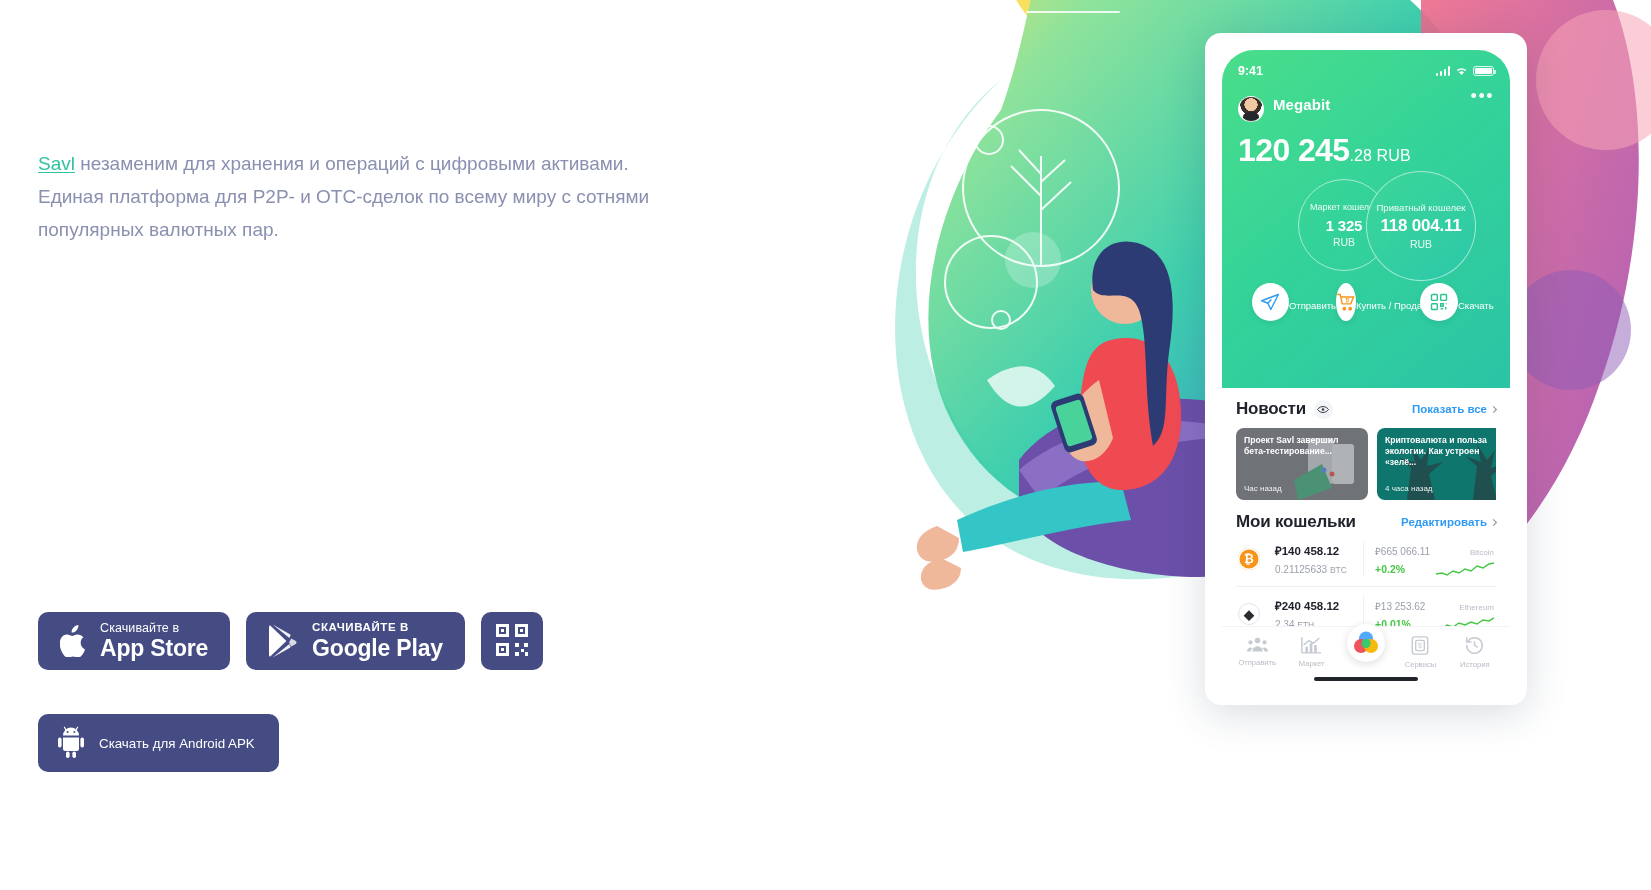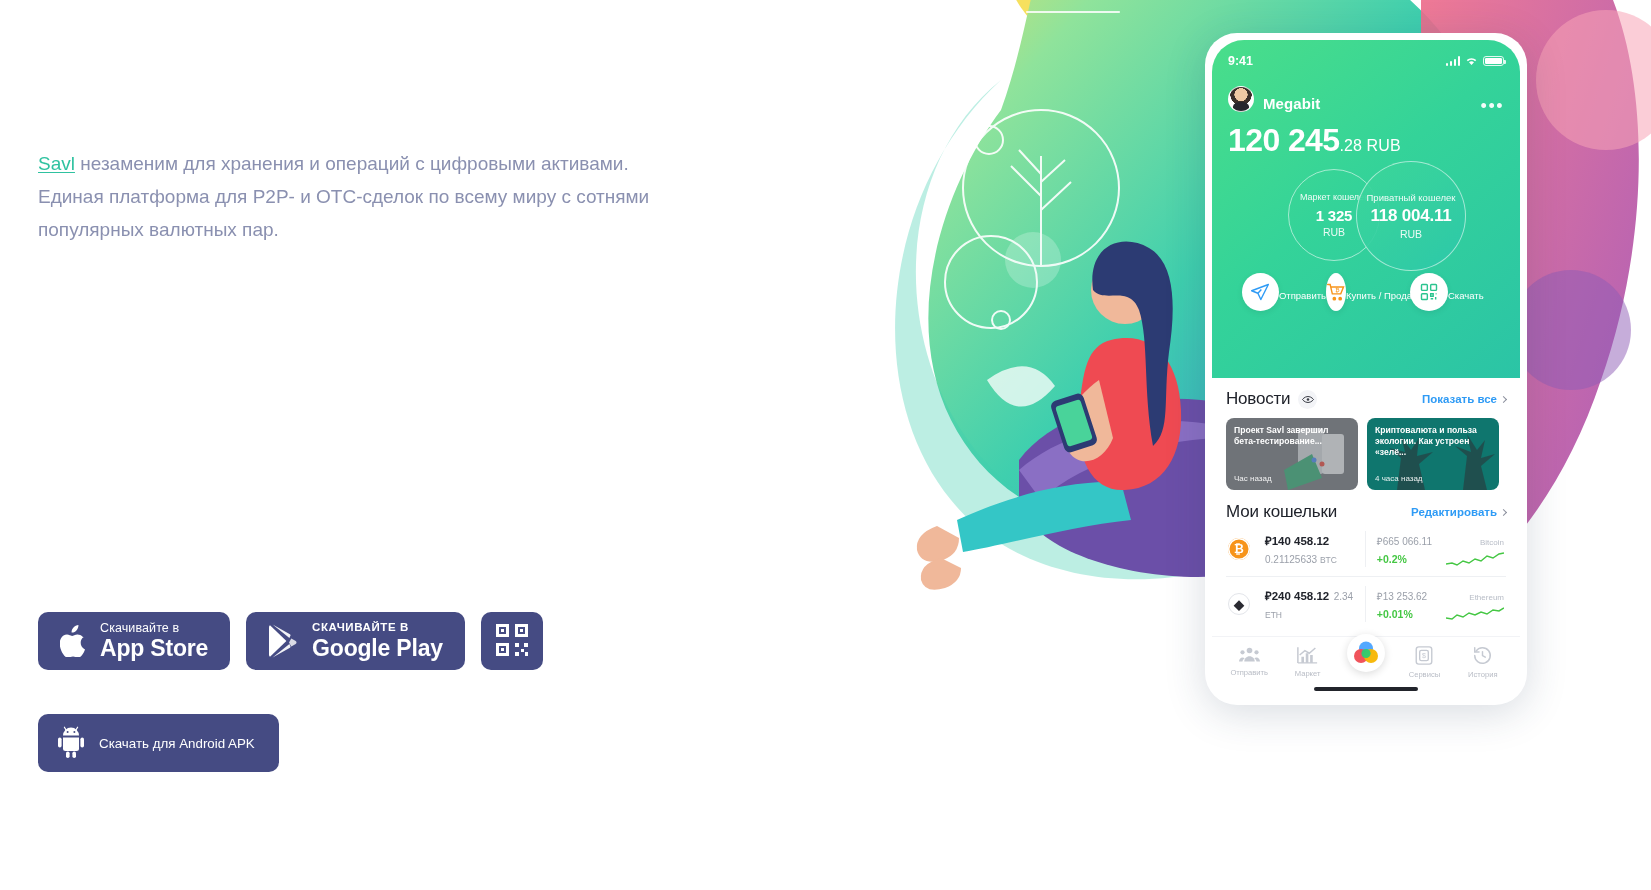--- a/index.html
+++ b/index.html
@@ -90,23 +90,23 @@
     padding: 11px 24px 11px 18px;
     height: 58px; cursor: pointer; border: none; color: #fff;
   }
 
   
   .phone {
     position: absolute;
     left: 1205px; top: 33px;
     width: 322px; height: 672px;
     background: #ffffff;
-    border-radius: 32px;
+    border-radius: 16px;
     box-shadow: 0 8px 40px rgba(40,60,90,.18);
-    padding: 7px;
+    padding: 17px;
   }
   .phone-screen {
     width: 100%; height: 100%;
     border-radius: 32px;
     overflow: hidden;
     background: #fff;
     position: relative;
     display: flex; flex-direction: column;
   }
   .ph-top {
@@ -120,21 +120,21 @@
   .statusbar { display: flex; justify-content: space-between; align-items: center; font-size: 12.5px; font-weight: 600; }
   .sb-right { display: flex; align-items: center; gap: 5px; }
   .bars { display: flex; align-items: flex-end; gap: 1.5px; height: 10px; }
   .bars i { width: 2.5px; background: #fff; border-radius: 1px; display: block; }
   .bars i:nth-child(1){height:3px}.bars i:nth-child(2){height:5px}
   .bars i:nth-child(3){height:7.5px}.bars i:nth-child(4){height:10px}
   .batt { width: 21px; height: 10.5px; border: 1.4px solid rgba(255,255,255,.85); border-radius: 3px; position: relative; }
   .batt::after { content:""; position:absolute; left:1.3px; top:1.3px; bottom:1.3px; right:1.3px; background:#fff; border-radius:1.2px;}
   .batt::before { content:""; position:absolute; right:-3.4px; top:3px; width:2px; height:4.5px; background:rgba(255,255,255,.85); border-radius:0 1px 1px 0;}
 
-  .user-row { display:flex; align-items:flex-end; gap:9px; margin-top: 18px; }
+  .user-row { display:flex; align-items:flex-start; gap:9px; margin-top: 18px; }
   .avatar {
     width: 26px; height: 26px; border-radius: 50%;
     background: radial-gradient(circle at 50% 32%, #f0c9a4 0 32%, #3b2f2a 33% 52%, #ffffff 53% 100%);
     border: 1.5px solid rgba(255,255,255,.8);
     overflow: hidden; position: relative; flex: 0 0 auto;
   }
   .avatar::after{content:"";position:absolute;left:4px;right:4px;bottom:0;height:9px;background:#26262e;border-radius:50% 50% 0 0;}
   .user-name { font-size: 15px; font-weight: 700; letter-spacing:.1px; }
   .dots { margin-left:auto; font-size: 18px; letter-spacing: 1.5px; opacity:.95; line-height:0; padding-bottom:6px;}
 
@@ -162,21 +162,21 @@
   .action { width: 84px; display: flex; flex-direction: row; align-items: center; cursor: pointer; }
   .action .bubble {
     width: 38px; height: 38px; border-radius: 50%; background: #fff;
     display: flex; align-items: center; justify-content: center;
     box-shadow: 0 2px 6px rgba(0,0,0,.08);
   }
   .action .lbl { font-size: 9.5px; margin-top: 6px; color: #fff; white-space: nowrap; }
 
   .ph-body { background: #fff; flex: 1; position: relative; padding: 0 14px; }
   .sec-head { display: flex; align-items: center; margin-top: 11px; }
-  .sec-title { font-size: 17px; font-weight: 400; color: #20232b; letter-spacing:-.2px;}
+  .sec-title { font-size: 17px; font-weight: 700; color: #20232b; letter-spacing:-.2px;}
   .eye {
     width: 19px; height: 19px; border-radius: 50%; background: #f3f4f7;
     margin-left: 8px; display: flex; align-items: center; justify-content: center; cursor: pointer;
   }
   .sec-link { margin-left: auto; font-size: 11.5px; color: #2f9bf5; font-weight: 700; display: flex; align-items: center; gap: 4px; cursor: pointer;}
   .chev { width: 5px; height: 5px; border-right: 1.6px solid #8a8f9c; border-top: 1.6px solid #8a8f9c; transform: rotate(45deg); }
 
   .news-strip { display: flex; gap: 9px; margin-top: 9px; overflow: hidden; }
   .news-card {
     flex: 0 0 132px; height: 72px; border-radius: 8px;

